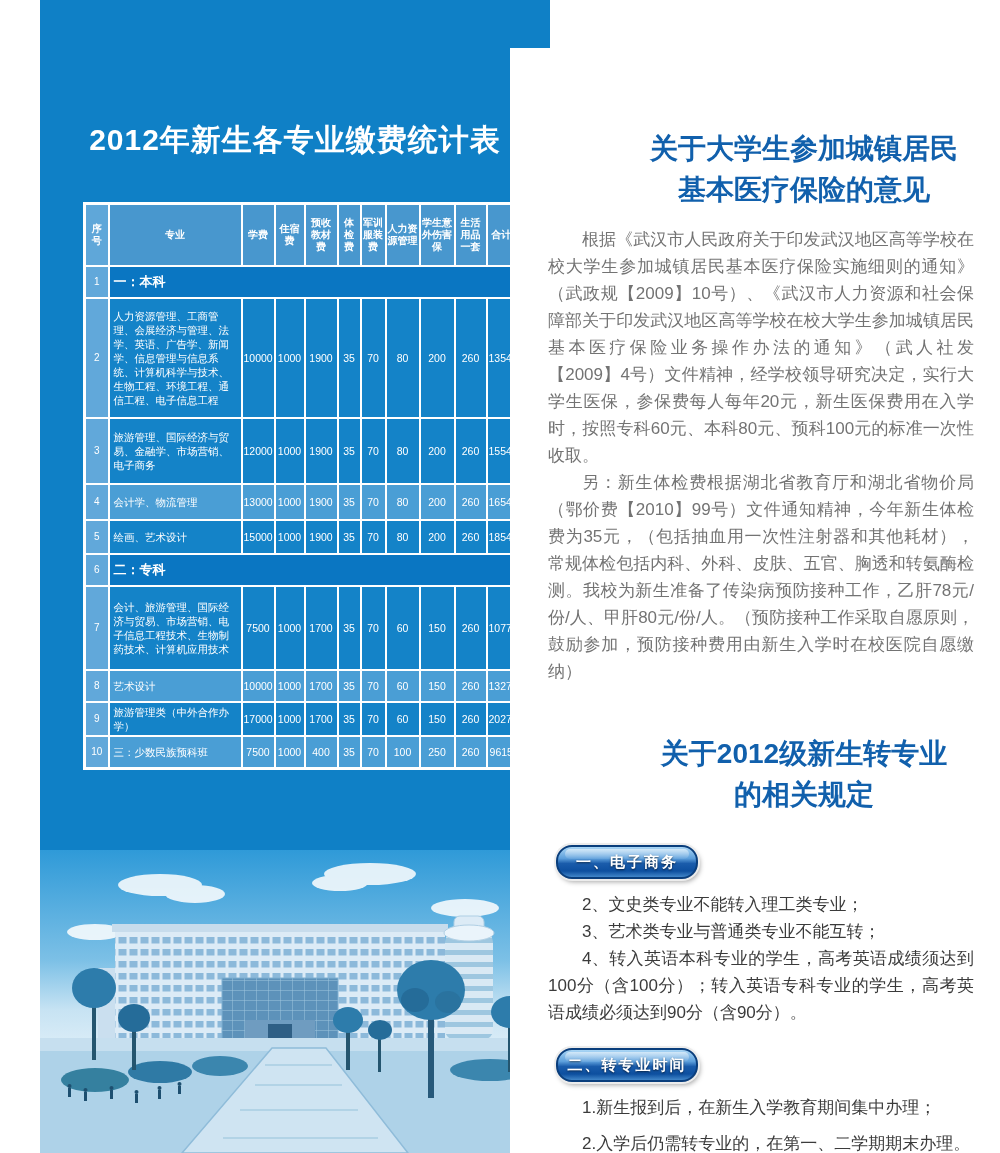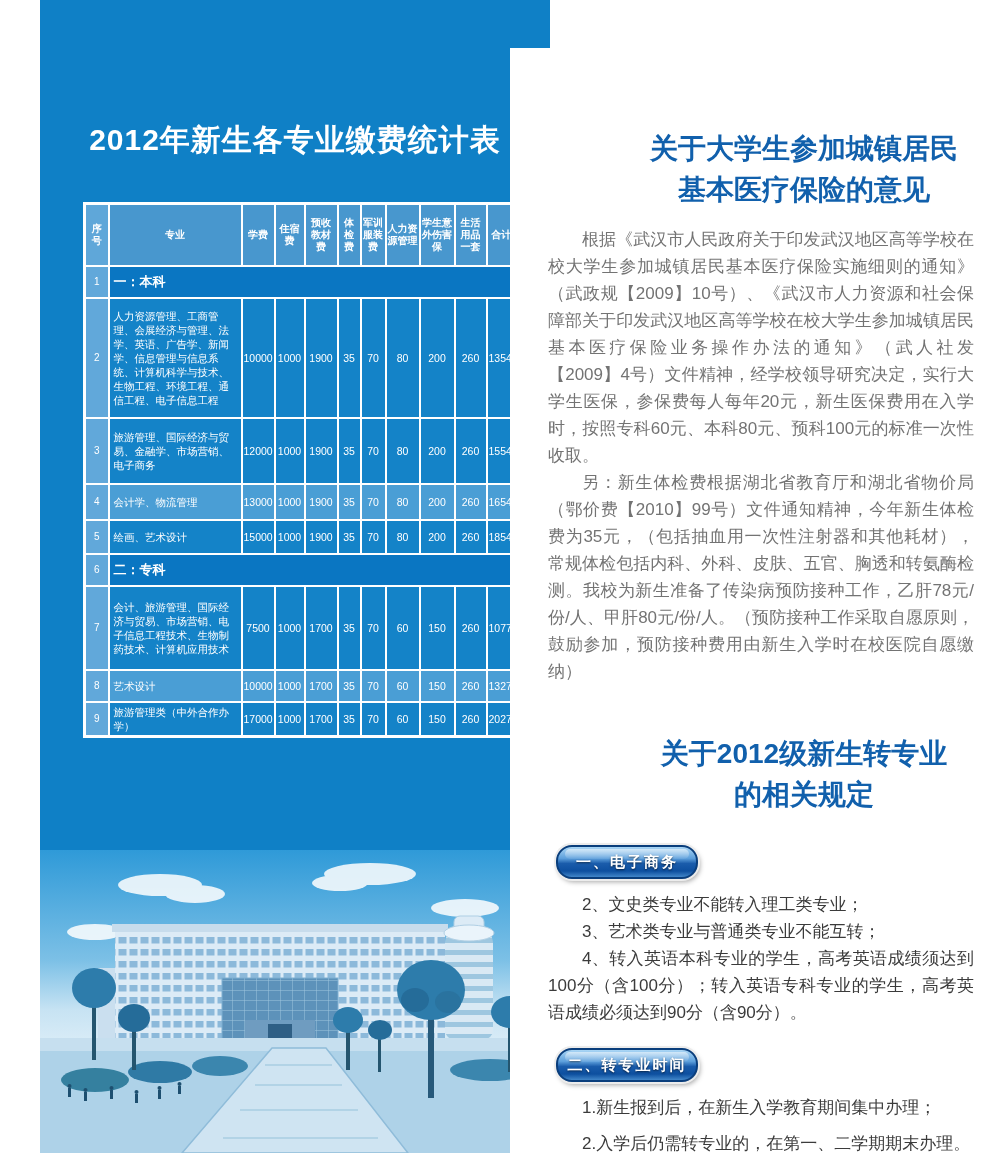--- a/index.html
+++ b/index.html
@@ -178,20 +178,33 @@
             <td class="major">旅游管理类（中外合作办学）</td>
             <td class="num">17000</td>
             <td class="num">1000</td>
             <td class="num">1700</td>
             <td class="num">35</td>
             <td class="num">70</td>
             <td class="num">60</td>
             <td class="num">150</td>
             <td class="num">260</td>
             <td class="num">20275</td>
+          </tr>
+          <tr class="light" style="height: 32px;">
+            <td class="xh num">10</td>
+            <td class="major">三：少数民族预科班</td>
+            <td class="num">7500</td>
+            <td class="num">1000</td>
+            <td class="num">400</td>
+            <td class="num">35</td>
+            <td class="num">70</td>
+            <td class="num">100</td>
+            <td class="num">250</td>
+            <td class="num">260</td>
+            <td class="num">9615</td>
           </tr>
         </tbody>
     </table>
 
     <svg class="photo" viewBox="0 0 510 303" xmlns="http://www.w3.org/2000/svg">
       <defs>
         <linearGradient id="sky" x1="0" y1="0" x2="0" y2="1">
           <stop offset="0" stop-color="#2f9ad8"></stop>
             <stop offset="0.55" stop-color="#7cc0e6"></stop>
           <stop offset="0.8" stop-color="#c7e3f3"></stop>

